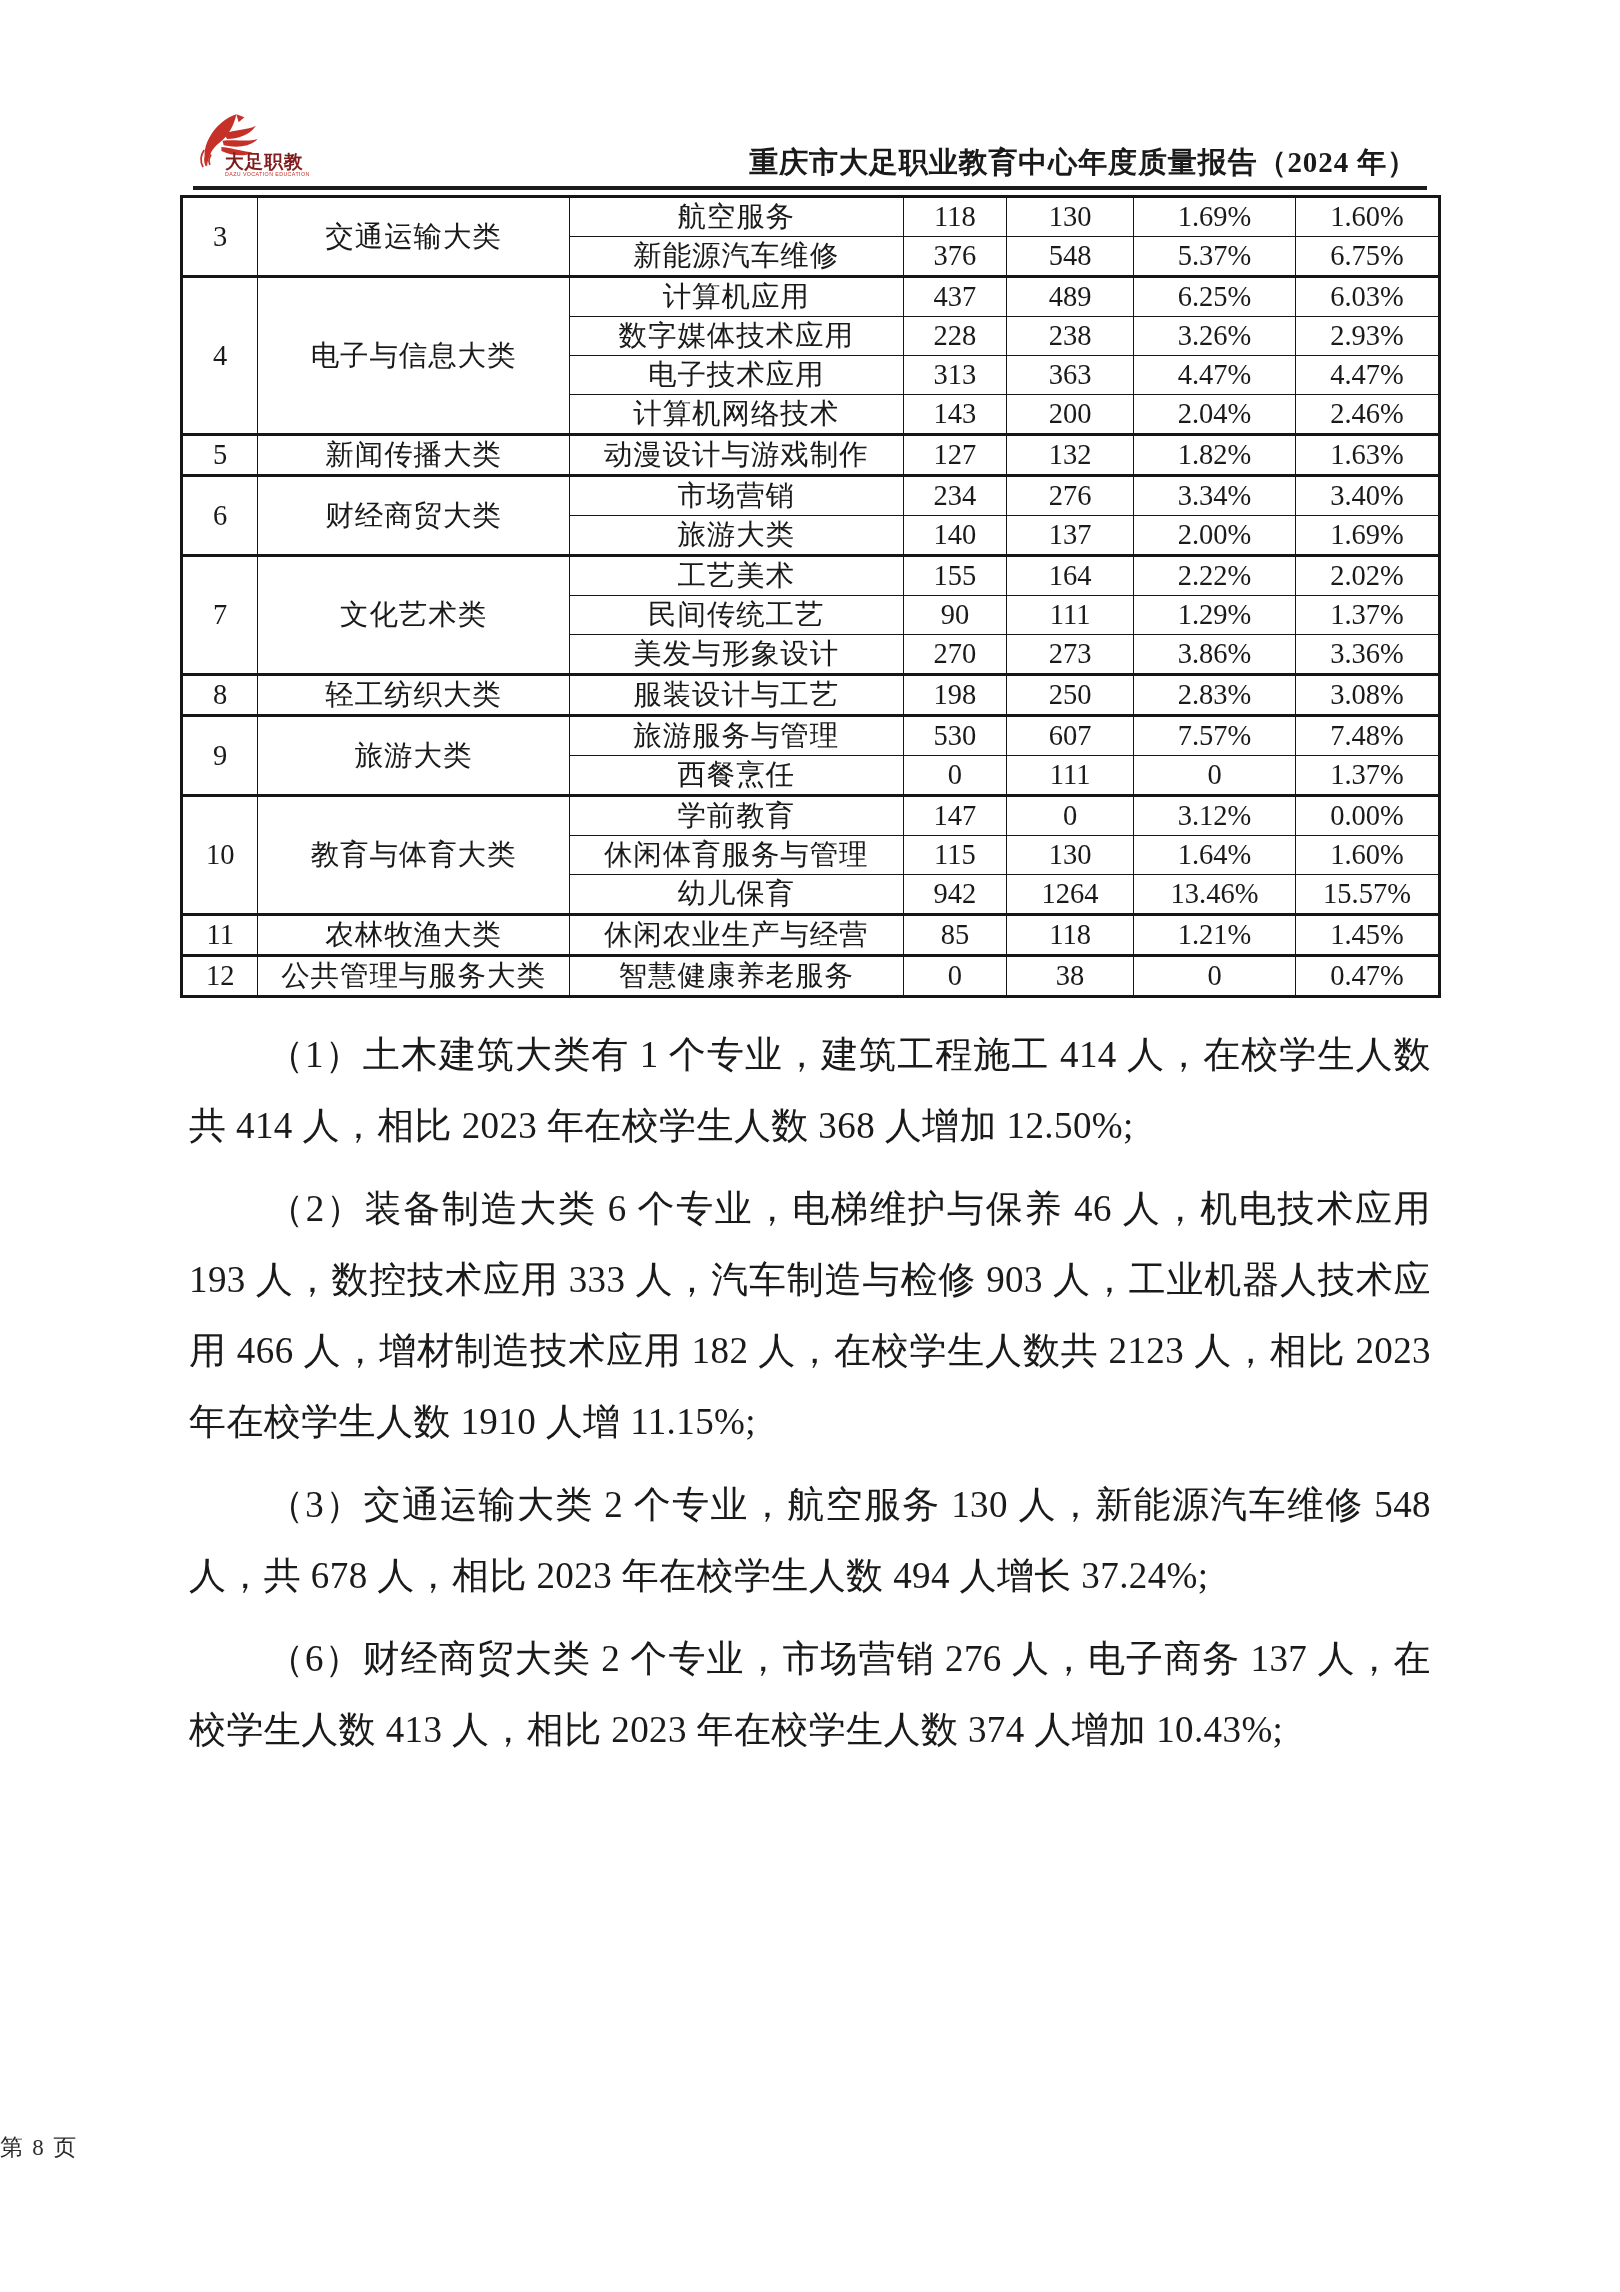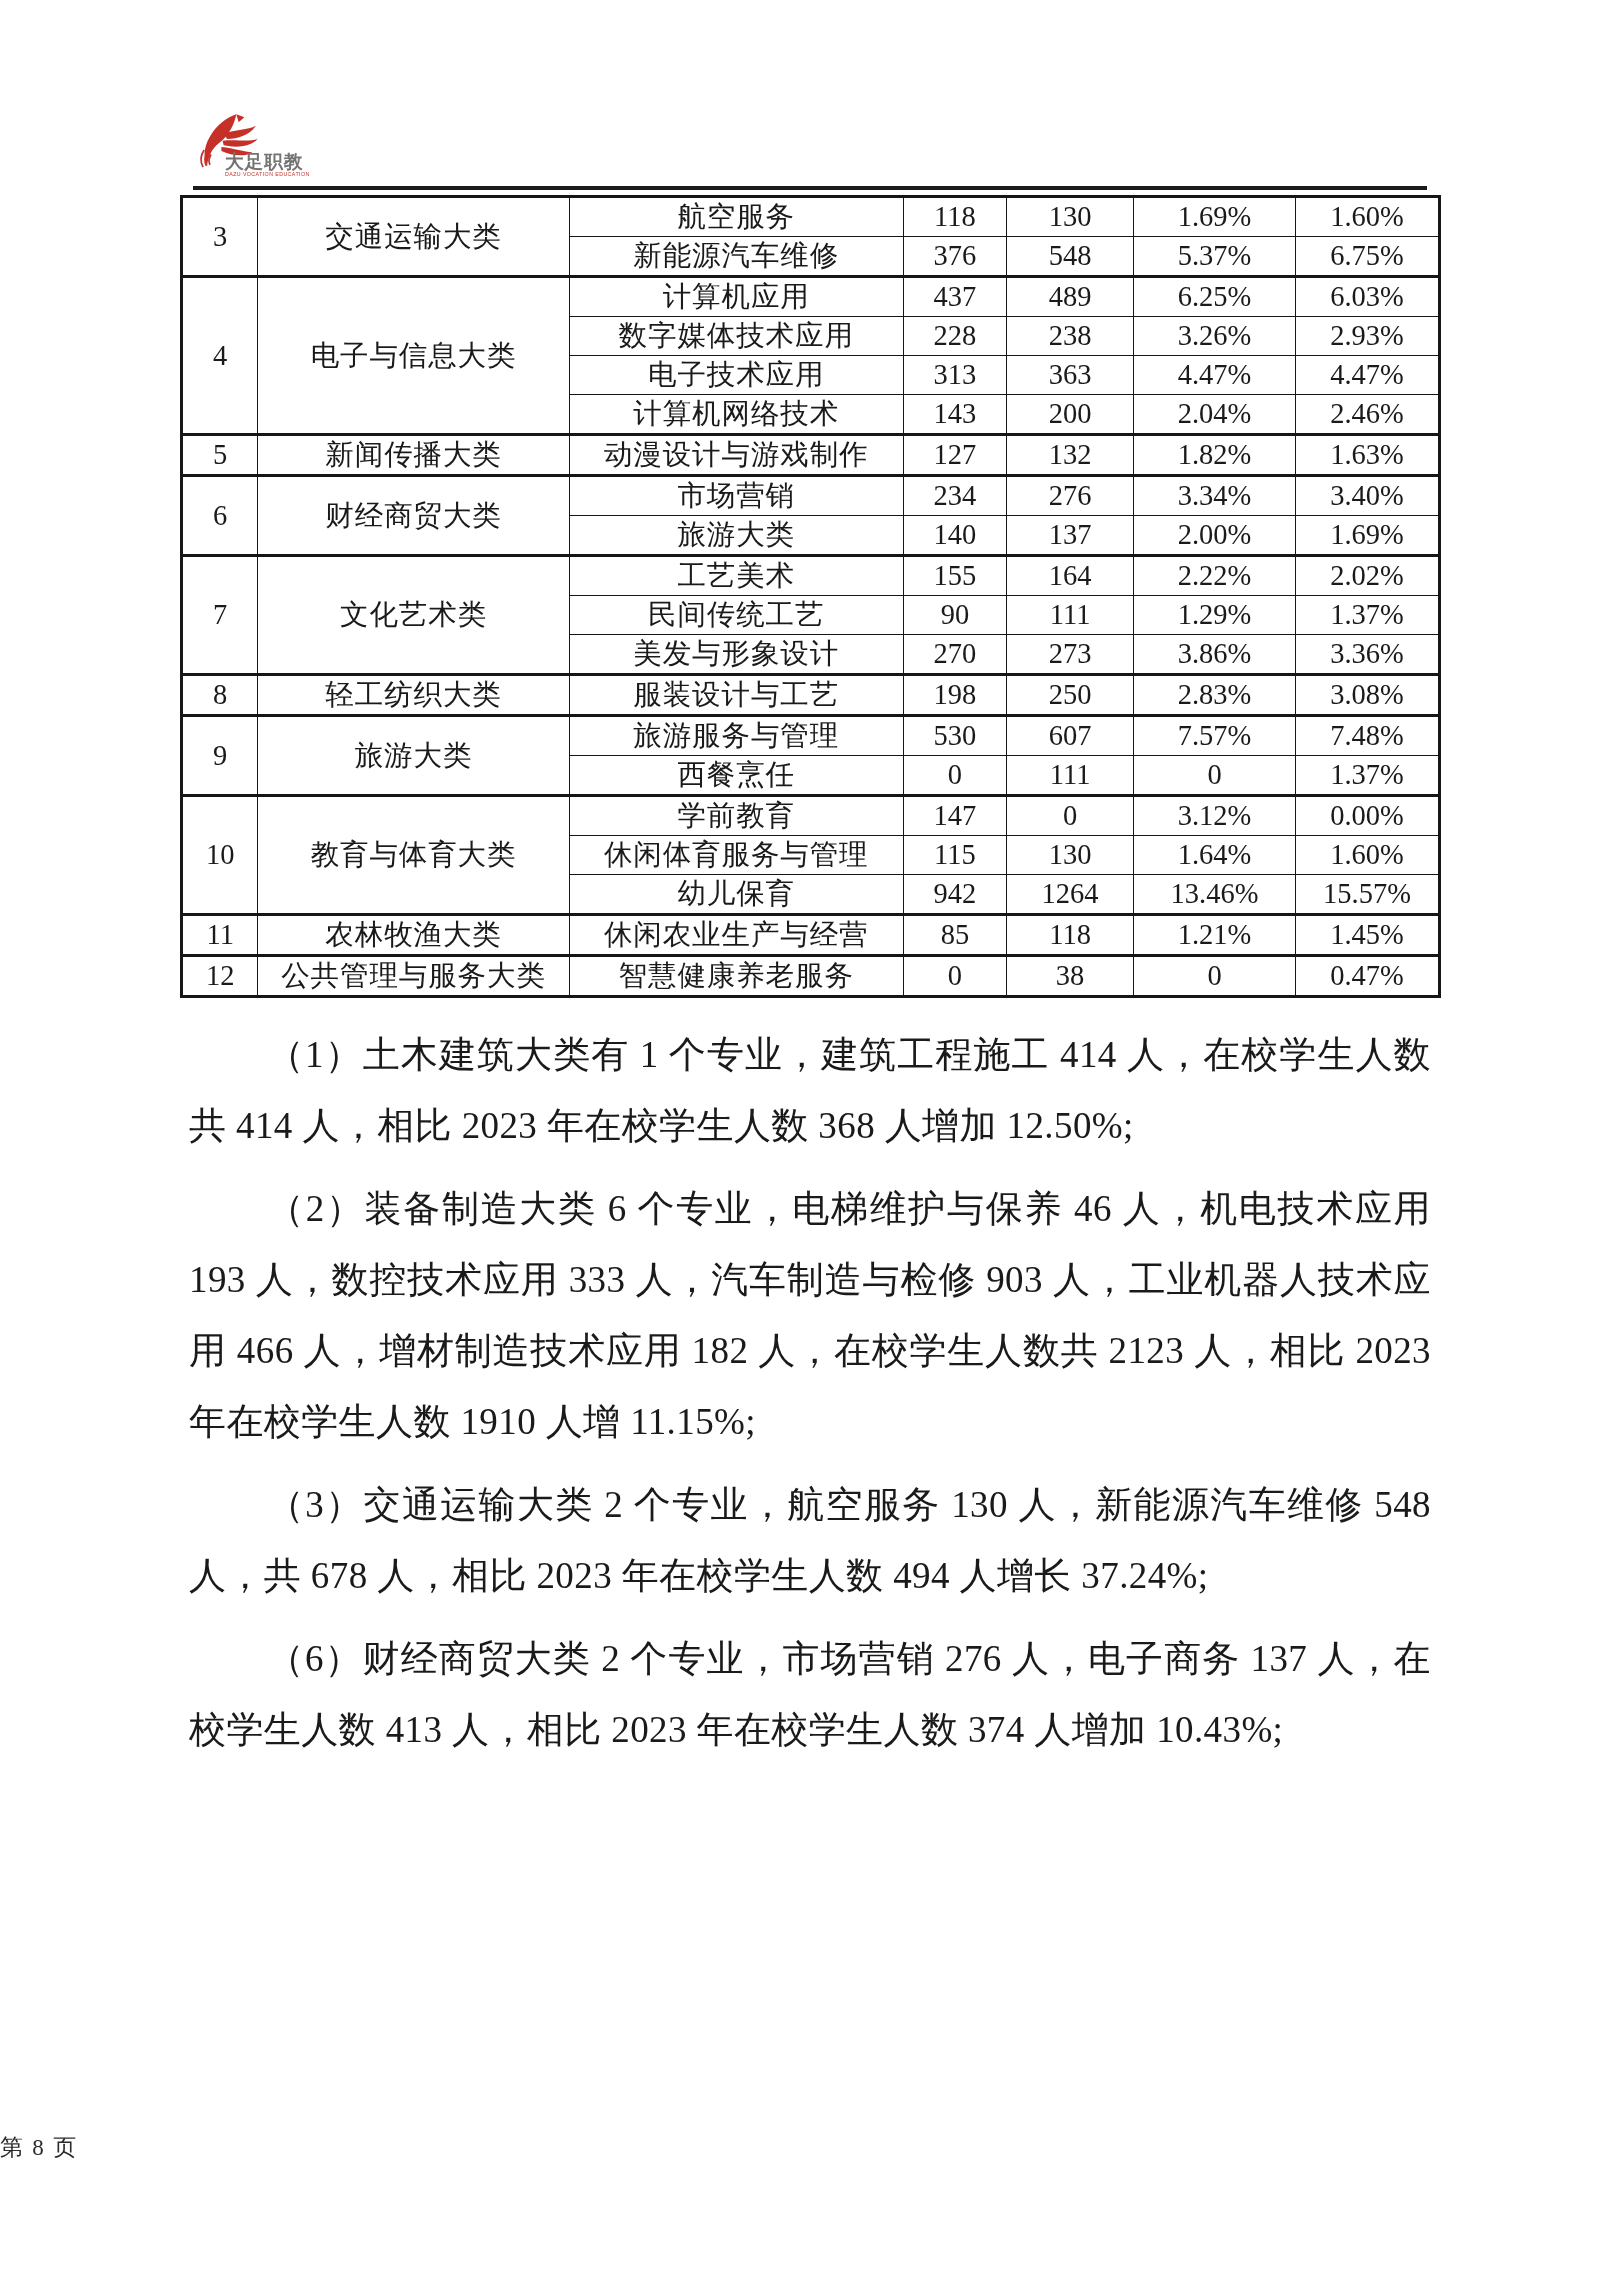--- a/index.html
+++ b/index.html
@@ -82,24 +82,25 @@
         <path d="M56 38 C76 30 98 32 112 24 C102 40 80 47 62 47 Z"></path>
         <path d="M54 50 C78 47 100 53 115 47 C103 61 78 63 56 58 Z"></path>
         <path d="M52 61 C74 63 92 70 106 70 C92 79 70 76 52 68 Z"></path>
       </g>
       <g fill="none" stroke="#c53028" stroke-width="3">
         <path d="M22 66 Q12 80 20 96"></path>
         <path d="M28 70 Q20 81 26 94"></path>
         <path d="M34 74 Q28 83 32 92"></path>
       </g>
     </svg>
-    <div class="logo-cn" data-name="logo-text" style="color:#737373;">大足职教</div>
+    <div class="logo-cn" data-name="logo-text" style="color:#7f1d1d;">大足职教</div>
     <div class="logo-en" data-name="logo-subtext" style="color:#c53028;">DAZU VOCATION EDUCATION</div>
   </div>
 
+  <div class="doc-title" data-name="report-title">重庆市大足职业教育中心年度质量报告（2024 年）</div>
   <div class="header-rule" data-name="header-divider"></div>
 
   <table class="enroll" data-name="enrollment-table">
     <colgroup>
       <col style="width:6.08%">
       <col style="width:24.73%">
       <col style="width:26.57%">
       <col style="width:8.20%">
       <col style="width:10.11%">
       <col style="width:12.86%">

